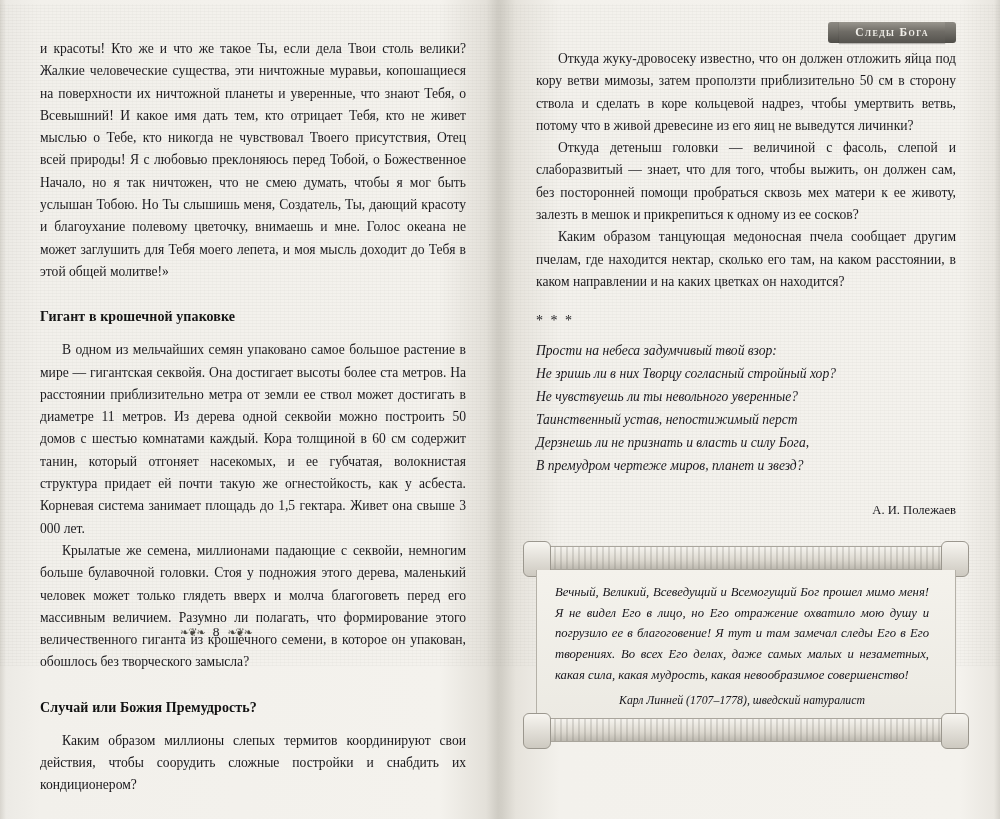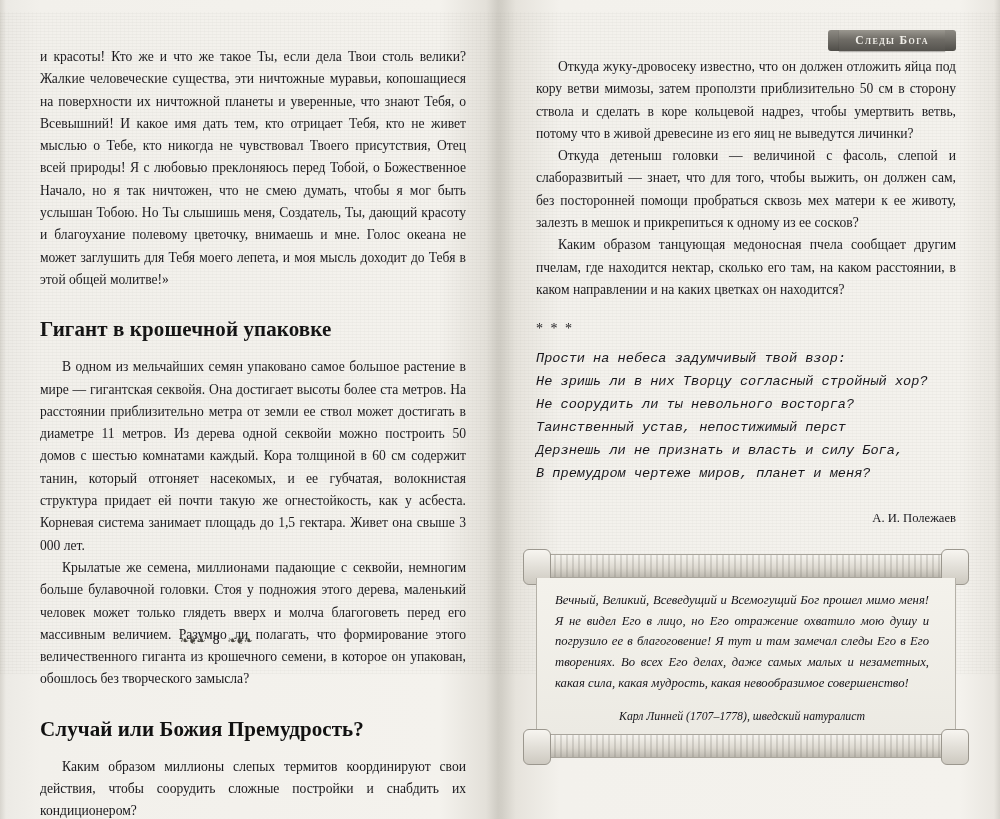--- a/index.html
+++ b/index.html
@@ -20,21 +20,21 @@
     background: linear-gradient(to right,
       #d8d5ce 0px, #eceae5 6px,
       #f2f0eb 40px, #f4f2ed 440px,
       #e3e0d9 486px, #cfccc4 498px,
       #d2cfc7 502px, #e6e3dc 516px,
       #f3f1ec 560px, #f4f2ed 960px,
       #e9e6e0 994px, #d6d3cc 1000px);
   }
   .page {
     position: absolute;
-    top: 12px;
+    top: 4px;
     height: 662px;
     box-sizing: border-box;
   }
   .page-left {
     left: 0;
     width: 500px;
     padding: 34px 34px 0 40px;
   }
   .page-right {
     left: 500px;
@@ -82,39 +82,39 @@
     font-size: 13.6px;
     line-height: 22.3px;
     text-align: justify;
     text-indent: 22px;
     color: #17161a;
     hyphens: manual;
   }
   p.body.noindent { text-indent: 0; }
   h2.head {
     margin: 26px 0 14px 0;
-    font-size: 21px;
+    font-size: 14px;
     font-weight: bold;
     color: #111;
     letter-spacing: .1px;
   }
   .stars {
     margin: 20px 0 10px 0;
     font-size: 14px;
     letter-spacing: 2px;
     color: #17161a;
   }
   .verse {
     margin: 0;
     font-style: italic;
     font-size: 13.6px;
     line-height: 23px;
     color: #15141a;
   }
-  .verse div { white-space: nowrap; font-family: Liberation Mono, monospace; }
+  .verse div { white-space: nowrap; }
   .verse-attr {
     margin-top: 26px;
     text-align: right;
     font-size: 12.6px;
     color: #16151a;
   }
 
   
   .scroll-box {
     position: relative;
@@ -151,21 +151,21 @@
   }
   .scroll-body p {
     margin: 0;
     font-style: italic;
     font-size: 12.7px;
     line-height: 20.6px;
     text-align: justify;
     color: #15141a;
   }
   .scroll-attr {
-    margin-top: 16px;
+    margin-top: 8px;
     text-align: center;
     font-size: 11.8px;
     font-style: italic;
     color: #15141a;
   }
   .folio {
     position: absolute;
     bottom: 26px;
     display: flex;
     align-items: center;
@@ -217,24 +217,24 @@
 
     <p class="body">Откуда жуку-дровосеку известно, что он должен отложить яйца под кору ветви мимозы, затем проползти приблизительно 50 см в сторону ствола и сделать в коре кольцевой надрез, чтобы умертвить ветвь, потому что в живой древесине из его яиц не выведутся личинки?</p>
     <p class="body">Откуда детеныш головки — величиной с фасоль, слепой и слаборазвитый — знает, что для того, чтобы выжить, он должен сам, без посторонней помощи пробраться сквозь мех матери к ее животу, залезть в мешок и прикрепиться к одному из ее сосков?</p>
     <p class="body">Каким образом танцующая медоносная пчела сообщает другим пчелам, где находится нектар, сколько его там, на каком расстоянии, в каком направлении и на каких цветках он находится?</p>
 
     <div class="stars">* * *</div>
 
     <div class="verse">
       <div>Прости на небеса задумчивый твой взор:</div>
       <div>Не зришь ли в них Творцу согласный стройный хор?</div>
-      <div>Не соорудить ли ты невольного восторга?</div>
+      <div>Не чувствуешь ли ты невольного уверенные?</div>
       <div>Таинственный устав, непостижимый перст</div>
       <div>Дерзнешь ли не признать и власть и силу Бога,</div>
-      <div>В премудром чертеже миров, планет и меня?</div>
+      <div>В премудром чертеже миров, планет и звезд?</div>
     </div>
     <div class="verse-attr">А. И. Полежаев</div>
 
     <div class="scroll-box">
       <div class="scroll-band"></div>
       <div class="scroll-body">
         <p>Вечный, Великий, Всеведущий и Всемогущий Бог прошел мимо меня! Я не видел Его в лицо, но Его отражение охватило мою душу и погрузило ее в благоговение! Я тут и там замечал следы Его в Его творениях. Во всех Его делах, даже самых малых и незаметных, какая сила, какая мудрость, какая невообразимое совершенство!</p>
         <div class="scroll-attr">Карл Линней (1707–1778), шведский натуралист</div>
       </div>
       <div class="scroll-band"></div>

